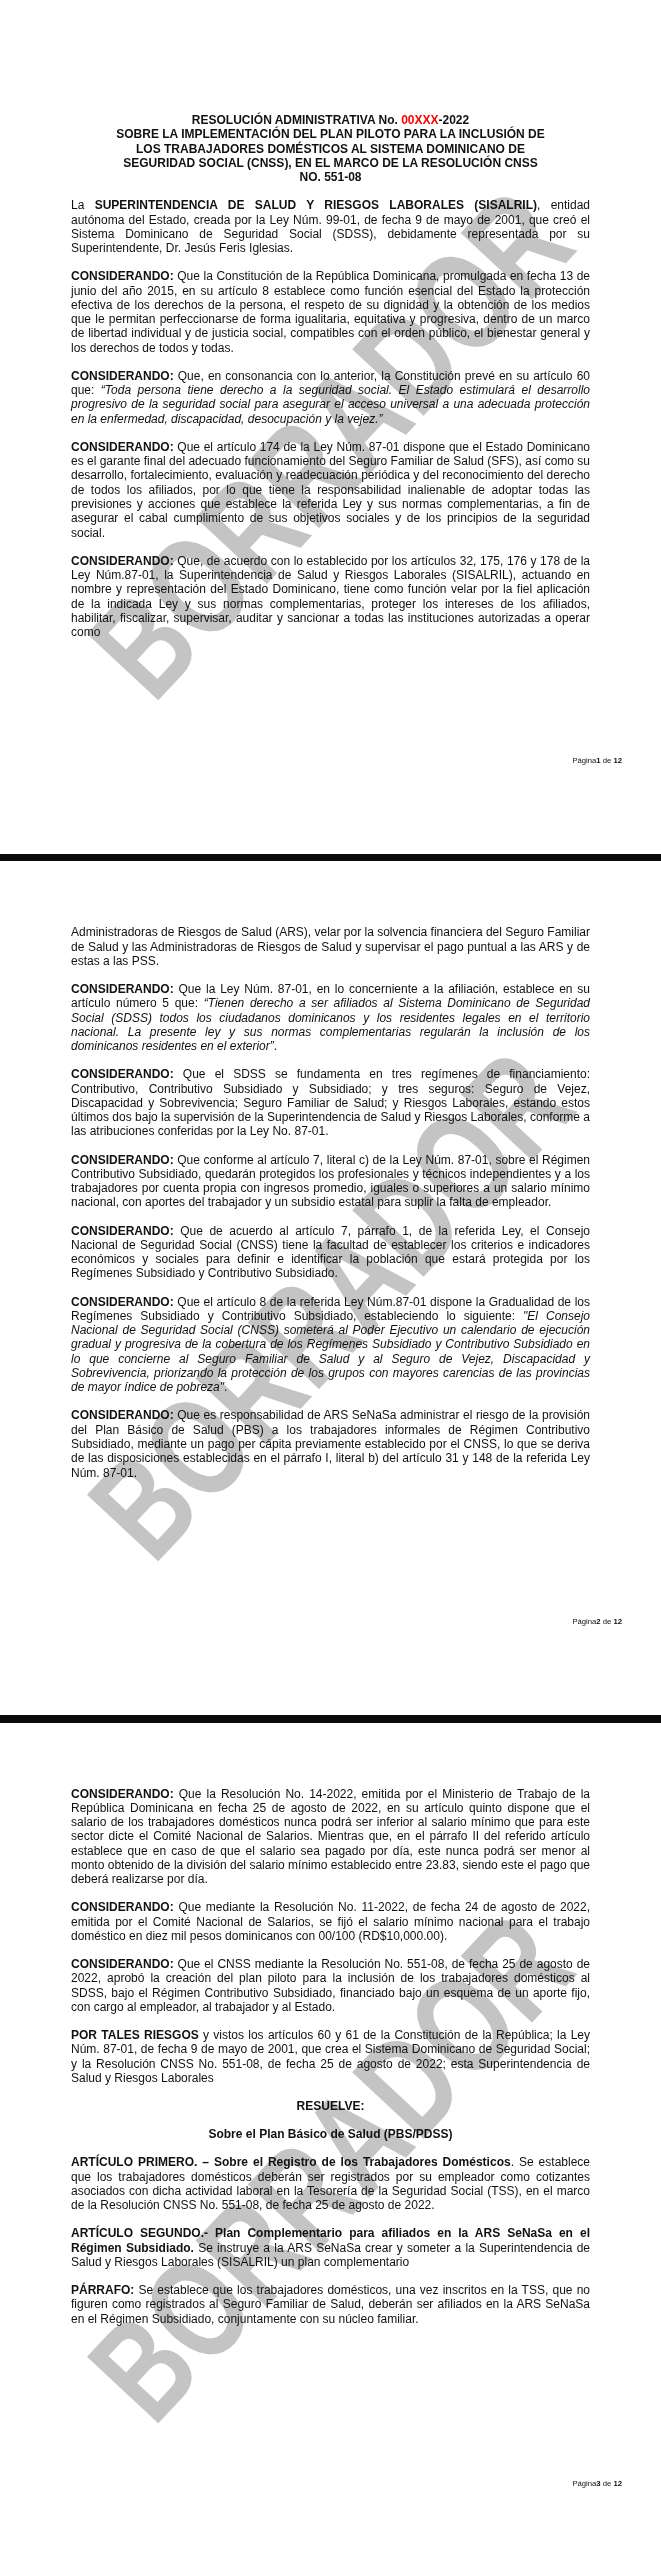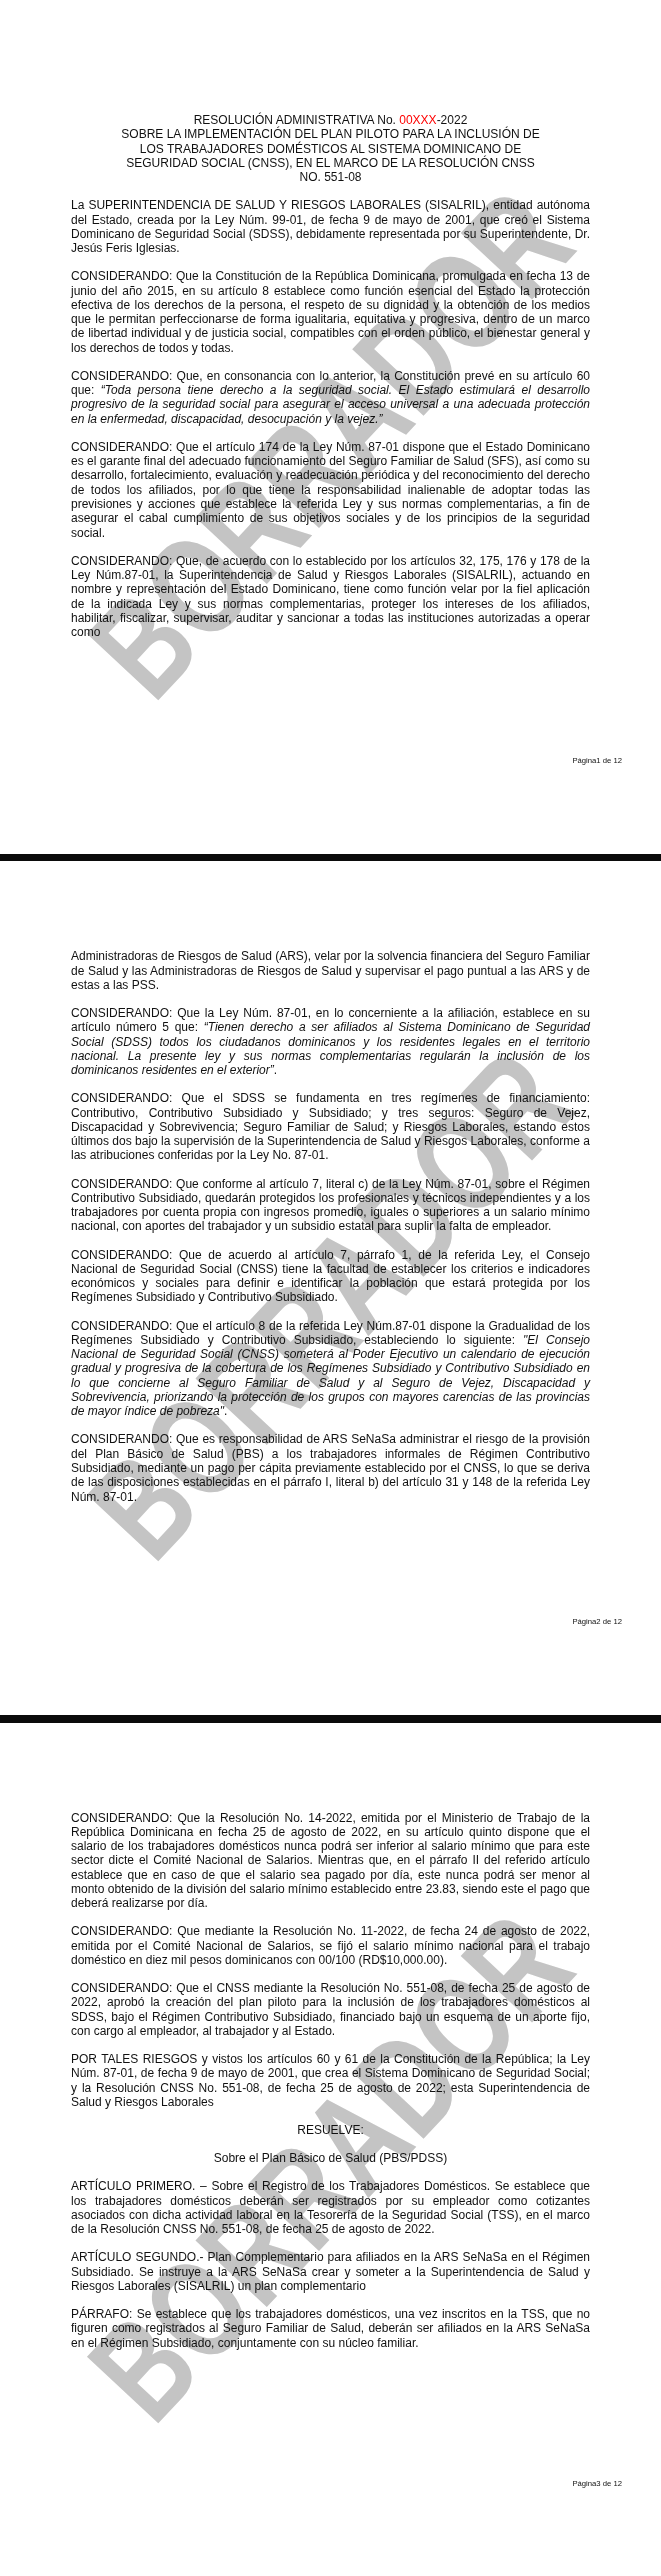--- a/index.html
+++ b/index.html
@@ -1,26 +1,26 @@
 <!DOCTYPE html>
 <html style="font-size:13px"><head>
 <meta charset="utf-8">
 <style>
   html,body { margin:0; padding:0; background:#ffffff; }
   body { width:661px; font-family:"Liberation Sans","DejaVu Sans",sans-serif; color:#111; }
   .doc { width:661px; }
   .page { position:relative; width:661px; height:854px; background:#ffffff; overflow:hidden; }
   .page-separator { width:661px; height:7.3px; background:#0b0b0b; }
   .content { position:relative; z-index:1; padding:113px 71px 0 71px; }
-  .content.continuation { padding-top:88px; }
+  .content.continuation { padding-top:64px; }
   .para { font-size:12px; line-height:14.3px; text-align:justify; margin:0 0 13.8px 0; }
   .para.title { text-align:center; font-weight:bold; }
   .para.center { text-align:center; font-weight:bold; }
   .para.heading { text-align:center; font-weight:bold; }
-  .b { font-weight:normal; }
+  .b { font-weight:bold; }
   .i { font-style:italic; }
   .watermark { position:absolute; left:50%; top:52%;
     transform:translate(-50%,-50%) rotate(-47deg) scaleY(1.35);
     font-size:105px; font-weight:700; color:#c4c4c4; letter-spacing:0.8px;
     white-space:nowrap; z-index:0; user-select:none; }
   .footer { position:absolute; right:39px; bottom:89px; font-size:7.7px; z-index:1; color:#111; }
 </style>
 </head>
 <body>
 

